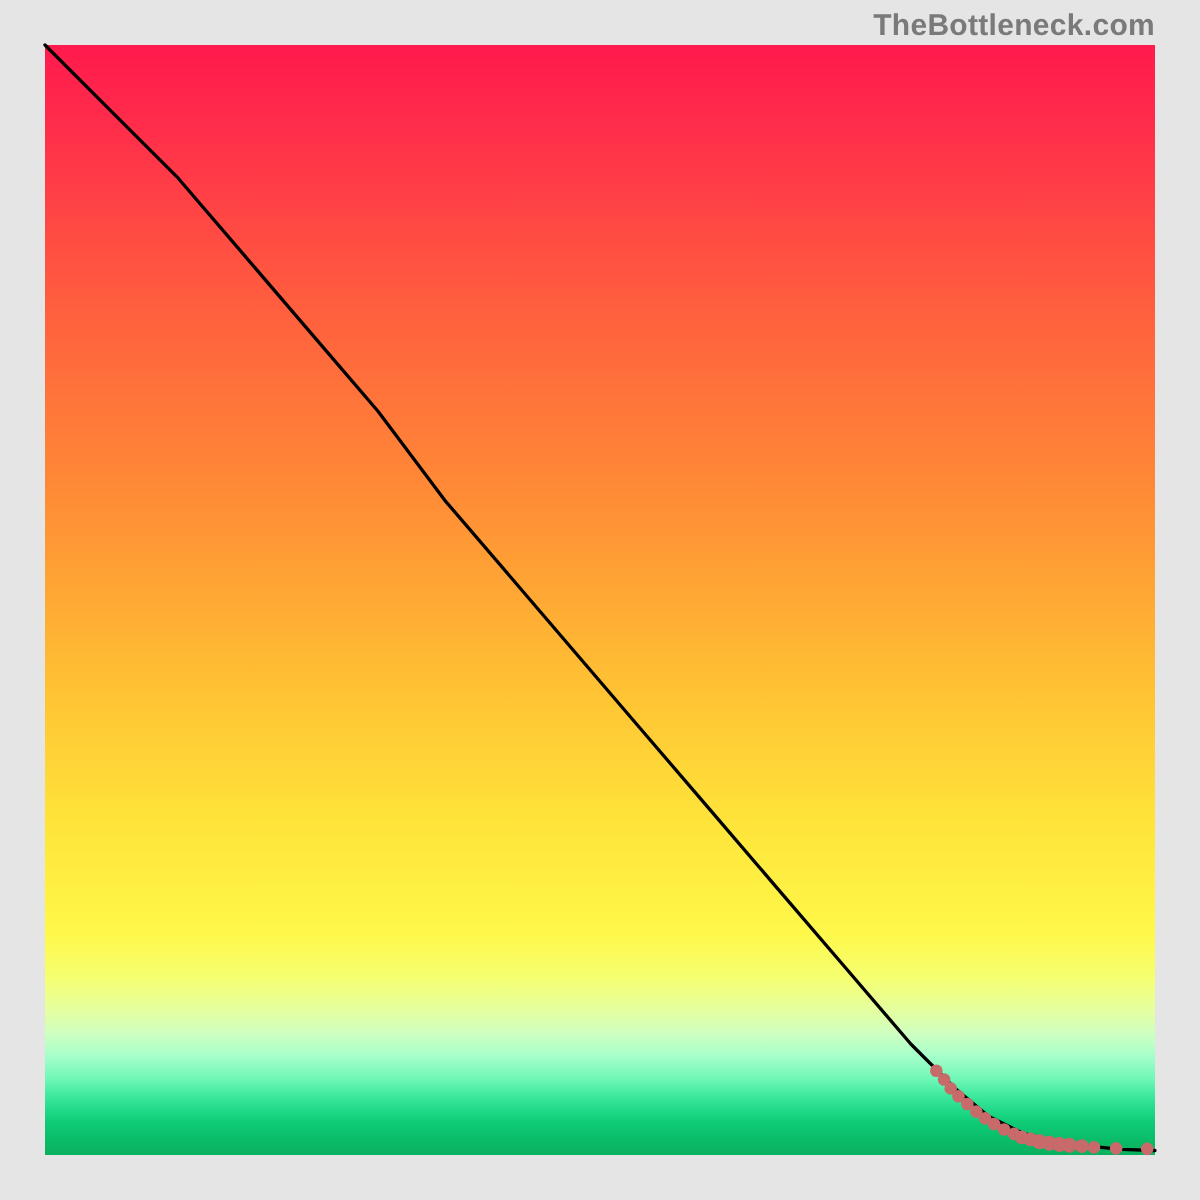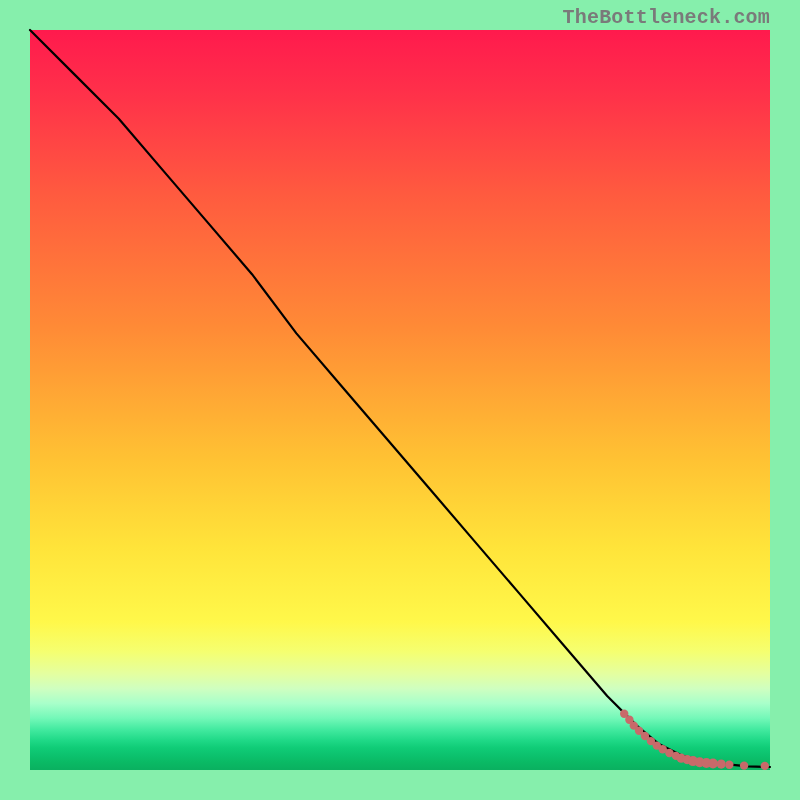--- a/index.html
+++ b/index.html
@@ -8,22 +8,21 @@
     width: 800px;
     height: 800px;
     background: #000;
     font-family: Arial, Helvetica, sans-serif;
     overflow: hidden;
   }
   .frame {
     position: relative;
     width: 800px;
     height: 800px;
-    background: #86efac;
-    font-family: Liberation Mono, monospace;
+    background: #e5e5e5;
   }
   .plot {
     position: absolute;
     left: 30px;
     top: 30px;
     width: 740px;
     height: 740px;
     
     background: linear-gradient(
       to bottom,

